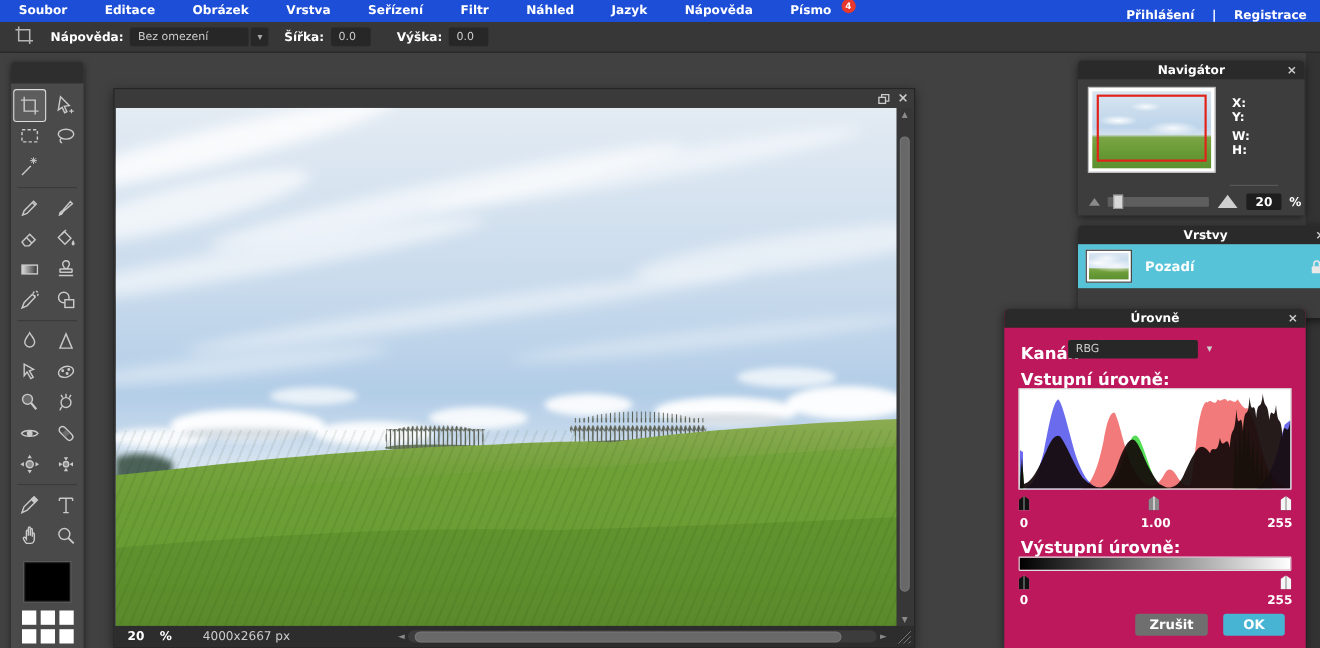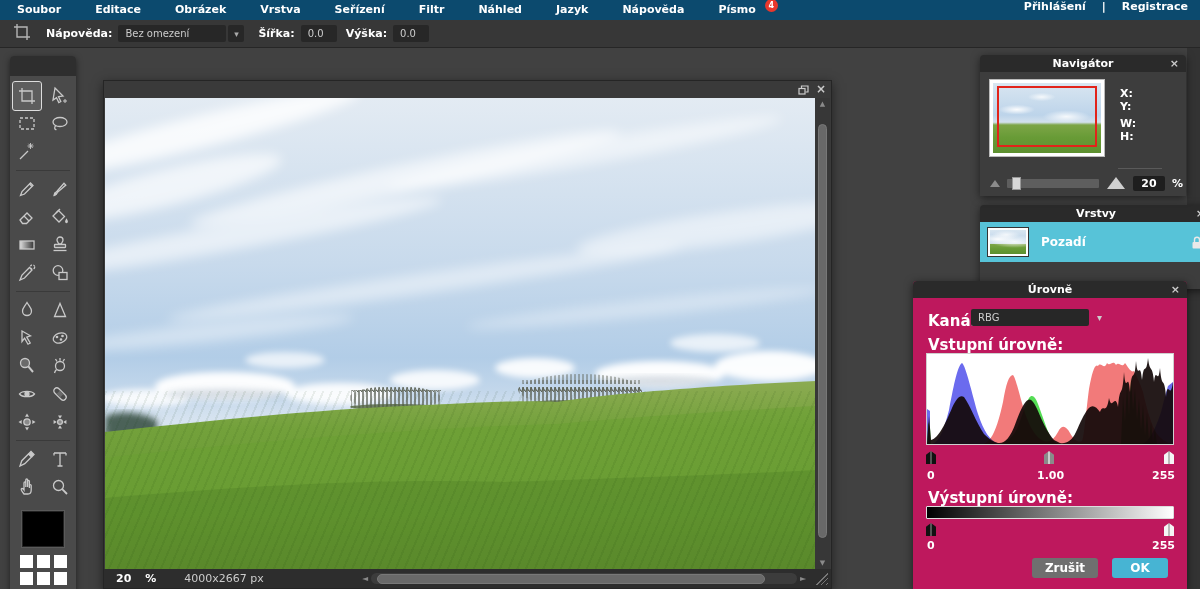--- a/index.html
+++ b/index.html
@@ -1,21 +1,21 @@
 <!DOCTYPE html>
 <html><head>
 <meta charset="utf-8">
 <style>
   * { margin:0; padding:0; box-sizing:border-box; }
   html,body { width:1200px; height:589px; overflow:hidden; background:#414141;
     font-family:"DejaVu Sans","Liberation Sans",sans-serif; }
 
   
-  #menubar { position:absolute; left:0; top:0; width:1200px; height:20px; background:#0c4a6e;
-    display:flex; align-items:flex-start; color:#fff; font-size:11px; font-weight:bold; z-index:40; }
+  #menubar { position:absolute; left:0; top:0; width:1200px; height:20px; background:#1d4ed8;
+    display:flex; align-items:flex-end; color:#fff; font-size:11px; font-weight:bold; z-index:40; }
   #menubar .mitem { padding:0 17px; cursor:default; position:relative; height:20px; line-height:20px; }
   #menubar .badge { position:absolute; top:-1px; right:2px; background:#e8372c; color:#fff;
     width:13px; height:13px; border-radius:50%; font-size:8px; line-height:13px; text-align:center; font-weight:bold; }
   #menu-right { margin-left:auto; padding-right:12px; display:flex; gap:16px; align-items:center; }
 
   
   #optionsbar { position:absolute; left:0; top:20px; width:1200px; height:28px; background:#373737;
     border-bottom:1px solid #262626; display:flex; align-items:center; color:#fff; font-size:11px; z-index:39; }
   #optionsbar .lbl { font-weight:bold; margin:0 6px 0 14px; }
   .darkbox { background:#272727; border-radius:2px; color:#ccc; font-size:10px;
@@ -165,21 +165,21 @@
         <path d="M2 5h13v13"></path>
     </svg>
   </span>
   <span class="lbl">Nápověda:</span>
   <span id="constraint-select" class="darkbox">Bez omezení</span>
   <span class="darkbox" style="width:16px; justify-content:center; margin-left:2px;">
     <span class="dd-arrow" style="margin:0;">▾</span>
   </span>
   <span class="lbl" style="">Šířka:</span>
   <span class="valbox darkbox">0.0</span>
-  <span class="lbl" style="margin-left:9px;">Výška:</span>
+  <span class="lbl" style="margin-left:24px;">Výška:</span>
   <span class="valbox darkbox">0.0</span>
 </div>
 
 <div id="right-strip"></div>
 
 <div id="palette">
   <div id="palette-grip"></div>
   <div class="tool-grid" style="padding-top:6px;">
     <div class="tool selected">
       <svg width="20" height="20" viewBox="0 0 20 20">

